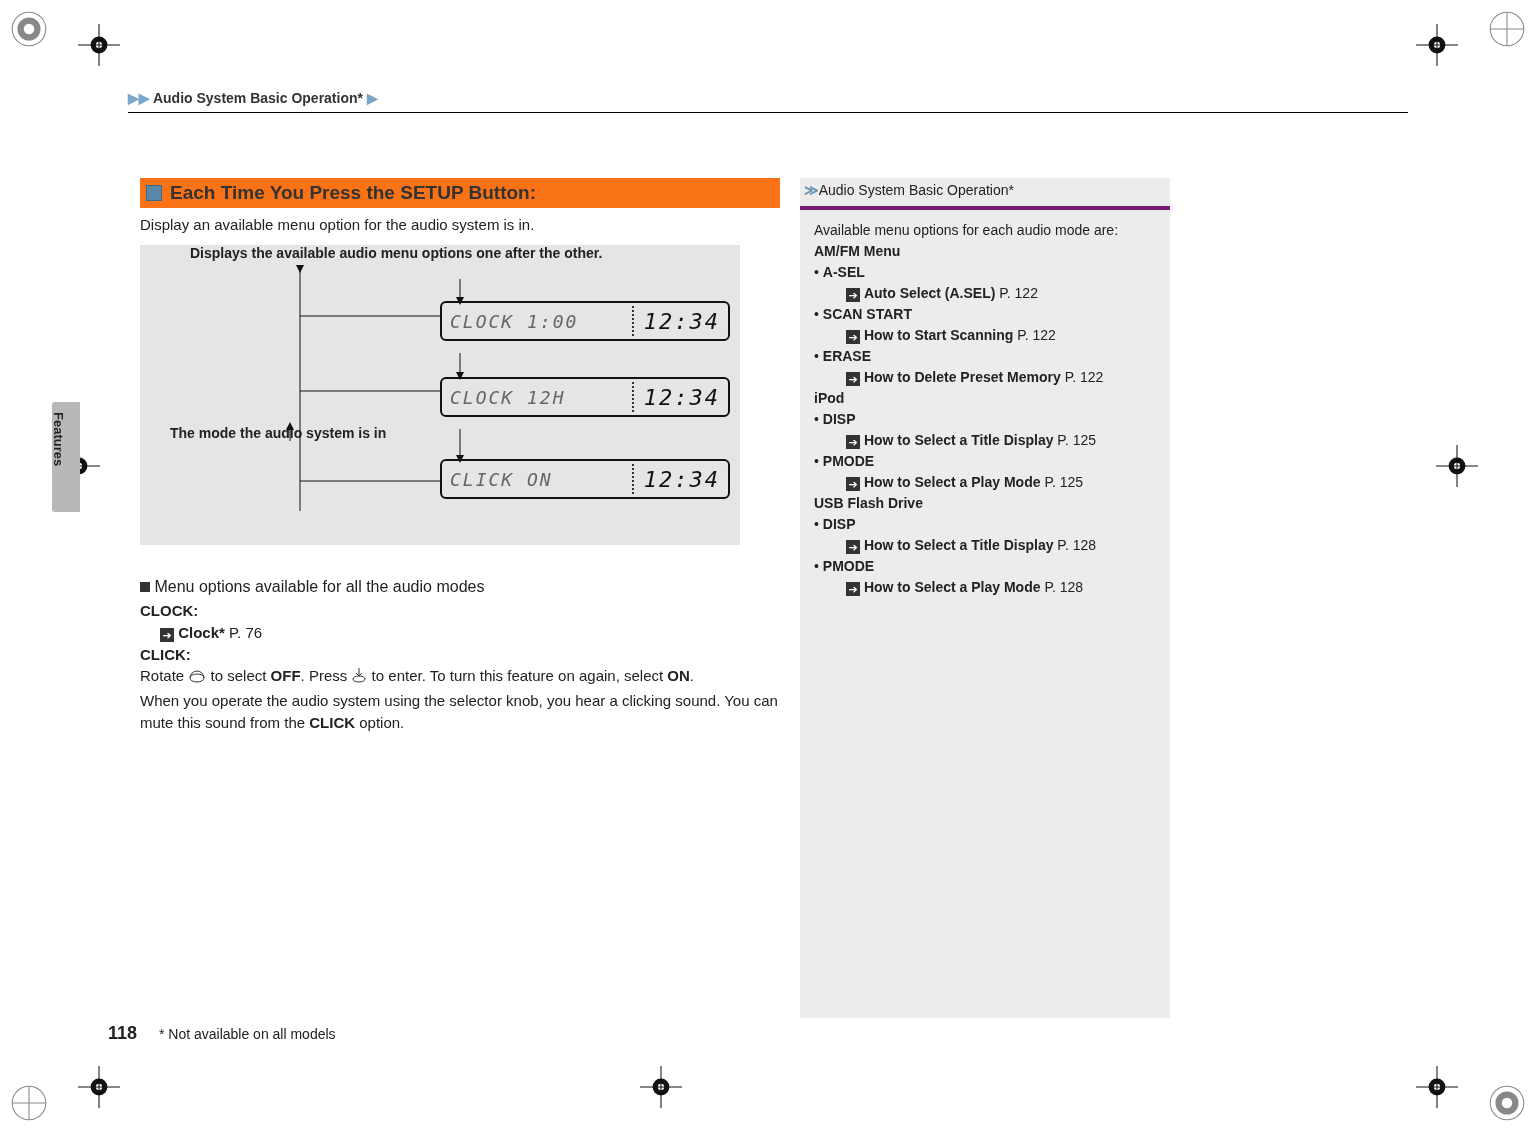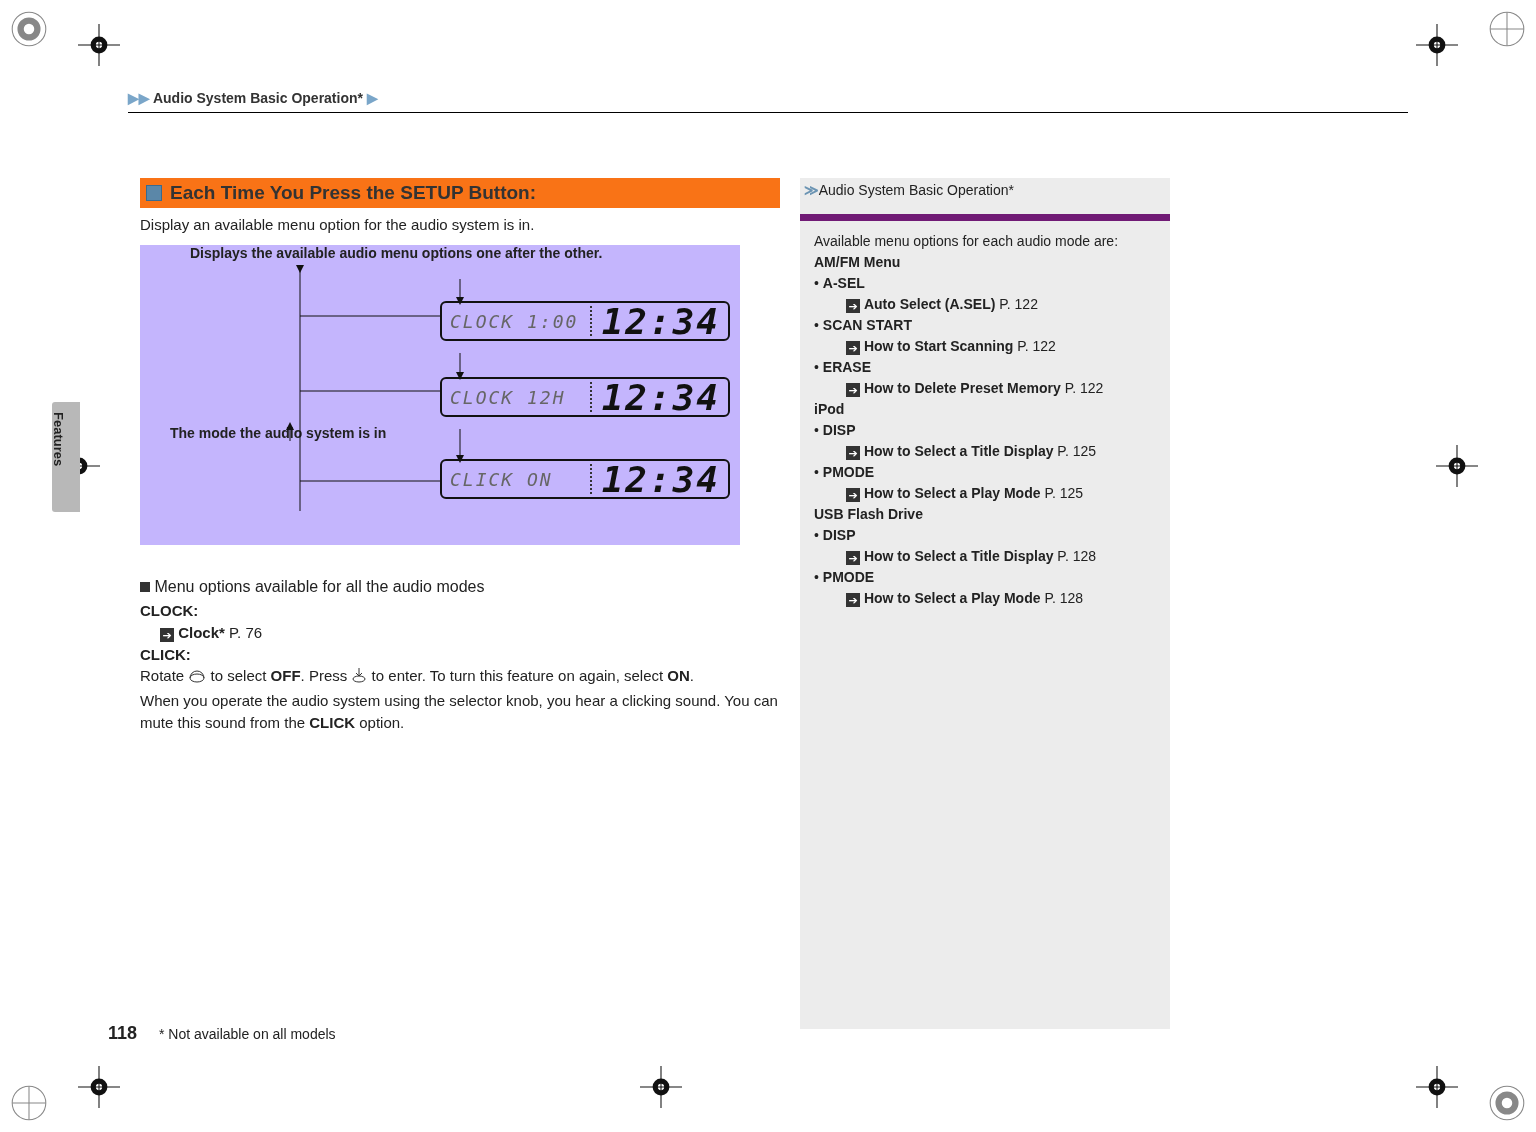--- a/index.html
+++ b/index.html
@@ -75,21 +75,21 @@
   .main p.subtitle {
     font-size: 15px;
     margin-top: 8px;
     color: #222;
   }
   .diagram {
     position: relative;
     margin-top: 12px;
     width: 600px;
     height: 300px;
-    background: #c4b5fd;
+    background: #e5e5e5;
   }
   .diagram-caption {
     position: absolute;
     font-size: 14px;
     font-weight: bold;
     color: #222;
   }
   .diagram svg { position: absolute; }
   .lcd-box {
     position: absolute;
@@ -103,22 +103,22 @@
     font-family: monospace;
     letter-spacing: 2px;
   }
   .lcd-left {
     flex: 1;
     font-size: 18px;
     color: #666;
     font-style: italic;
   }
   .lcd-right {
-    font-size: 36px;
-    font-weight: bold;
+    font-size: 22px;
+    font-weight: normal;
     color: #111;
     font-style: italic;
   }
   .lcd-sep {
     width: 2px;
     height: 30px;
     border-left: 2px dotted #333;
     margin: 0 10px;
   }
   .body-text {
@@ -156,22 +156,22 @@
     position: absolute;
     left: 800px;
     top: 178px;
     width: 370px;
     background: #ececec;
     padding: 0;
   }
   .sidebar-head {
     font-size: 14px;
     color: #222;
-    padding: 4px 6px 16px 4px;
-    border-bottom: 7px solid #701a75;
+    padding: 4px 6px 8px 4px;
+    border-bottom: 4px solid #701a75;
   }
   .sidebar-head .chevrons { color: #6b94b3; font-weight: bold; }
   .sidebar-body {
     padding: 10px 14px 420px 14px;
     font-size: 14px;
     line-height: 1.5;
   }
   .sidebar-body .b { font-weight: bold; }
   .sidebar-body ul { list-style: none; padding: 0; }
   .sidebar-body li::before {

